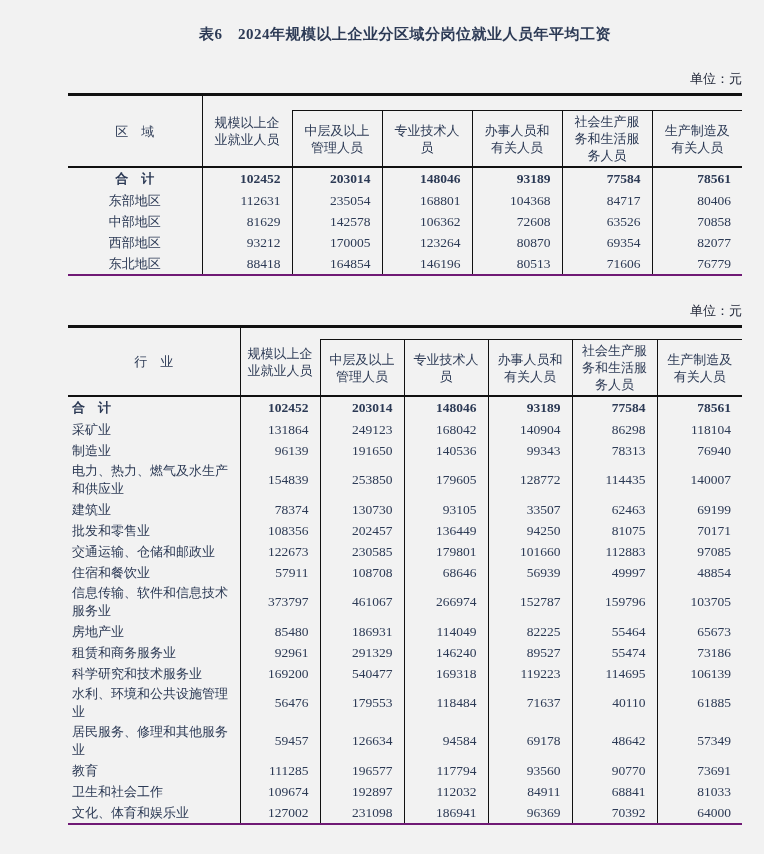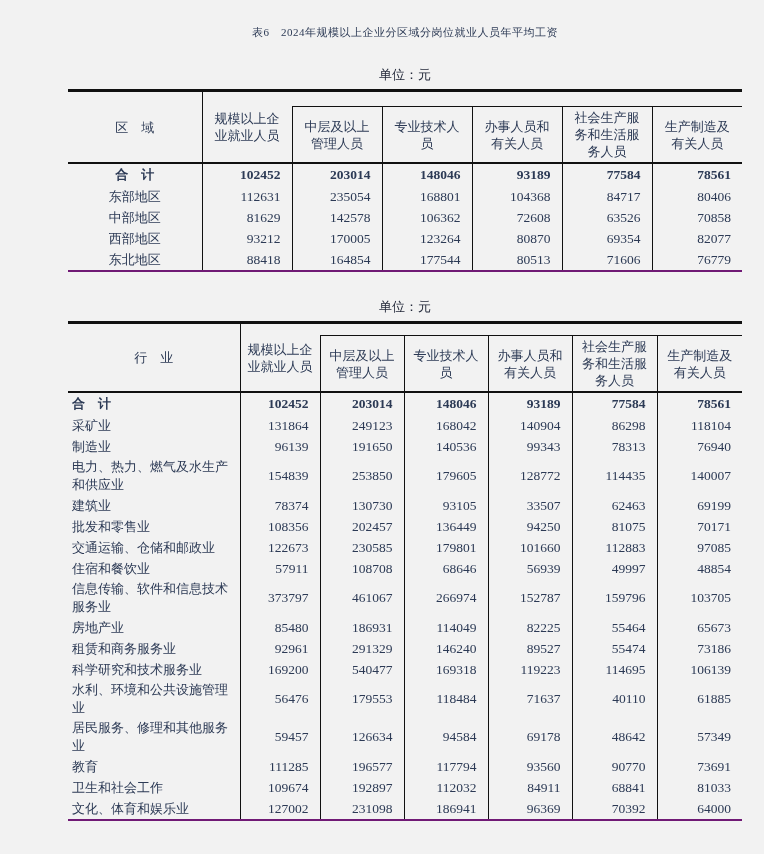--- a/index.html
+++ b/index.html
@@ -4,25 +4,25 @@
 <style>
   html,body{margin:0;padding:0;}
   body{
     width:764px;height:854px;overflow:hidden;
     background:#f2f2f2;
     font-family:"Liberation Serif","DejaVu Serif",serif;
     color:#2c3a55;
   }
   .wrap{width:674px;margin:0 0 0 68px;}
   .tbl-title{
-    font-size:11px;font-weight:normal;text-align:center;
+    font-size:15px;font-weight:bold;text-align:center;
     margin:0;padding-top:25px;letter-spacing:0.5px;color:#2c3a55;
   }
   .unit{
-    text-align:center;font-size:13px;margin-top:26px;margin-bottom:5px;color:#23293a;
+    text-align:right;font-size:13px;margin-top:26px;margin-bottom:5px;color:#23293a;
   }
   table{
     border-collapse:collapse;table-layout:fixed;width:674px;
     border-top:3px solid #111;border-bottom:2px solid #701a75;
   }
   th{
     font-weight:normal;font-size:13px;text-align:center;vertical-align:middle;
     line-height:17px;padding:2px 6px;color:#2c3a55;
   }
   th.spanner{border-bottom:1.5px solid #111;padding:0;}
@@ -102,21 +102,21 @@
             <td class="val bl">170005</td>
             <td class="val bl">123264</td>
             <td class="val bl">80870</td>
             <td class="val bl">69354</td>
             <td class="val bl">82077</td>
           </tr>
           <tr>
             <td class="lbl">东北地区</td>
             <td class="val bl">88418</td>
             <td class="val bl">164854</td>
-            <td class="val bl">177544</td>
+            <td class="val bl">146196</td>
             <td class="val bl">80513</td>
             <td class="val bl">71606</td>
             <td class="val bl">76779</td>
           </tr>
         </tbody>
       </table>
   </section>
 
   <section>
     <div class="unit">单位：元</div>

